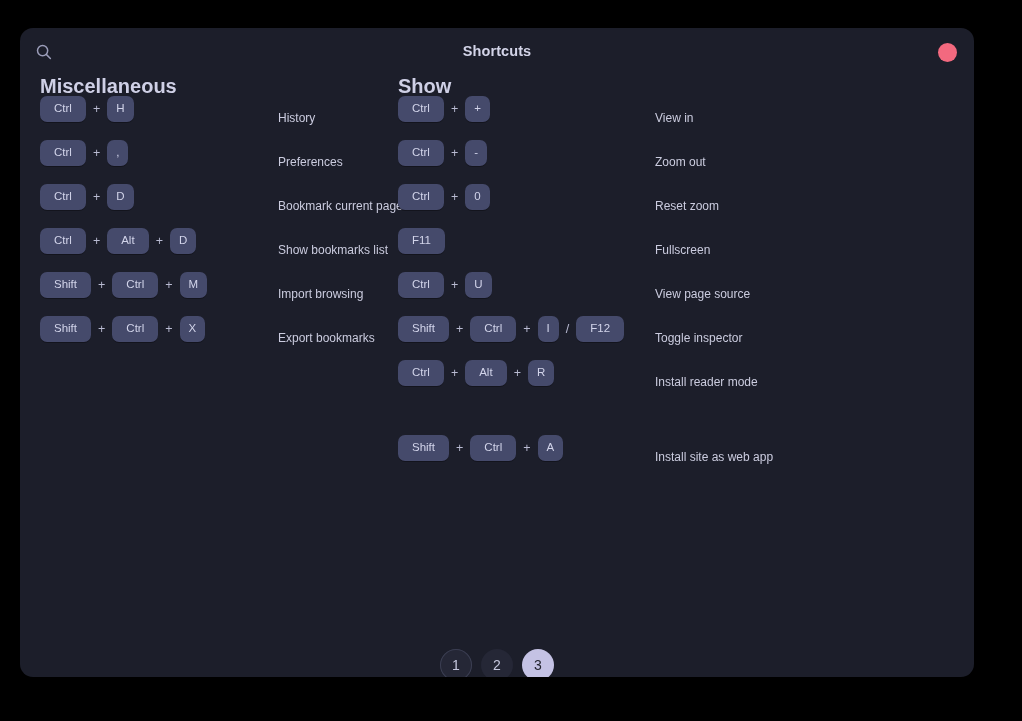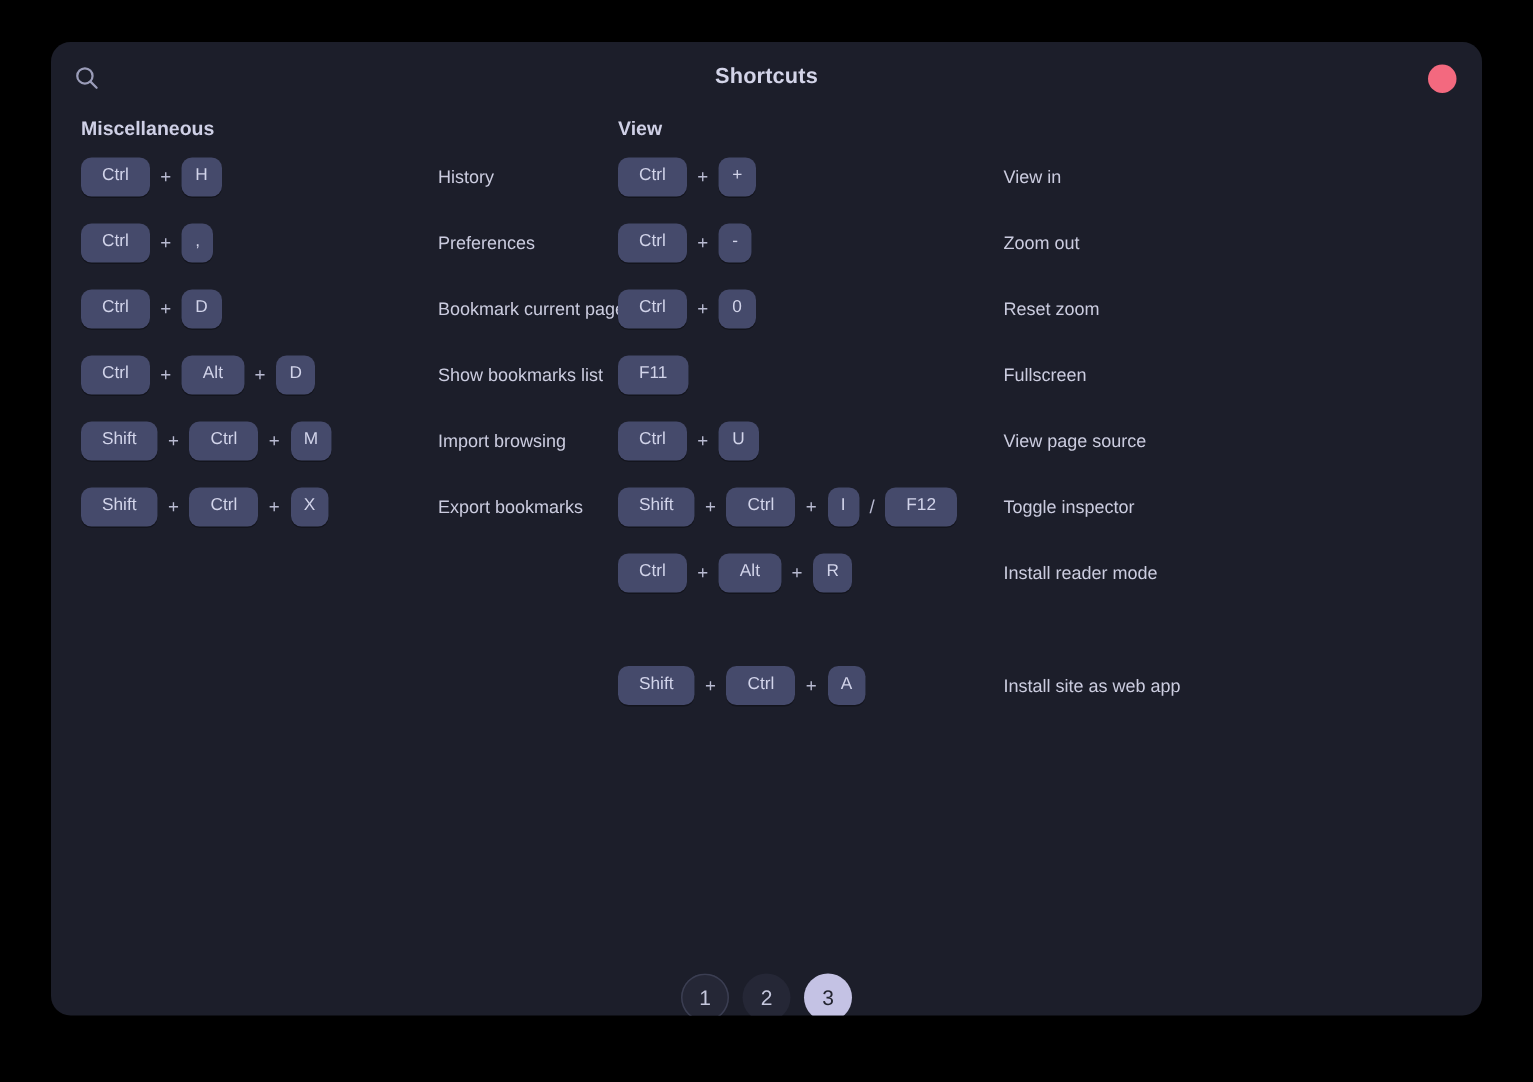--- a/index.html
+++ b/index.html
@@ -14,21 +14,21 @@
 
   #app {
     position: relative;
     width: 1022px;
     height: 721px;
     background: #000000;
   }
 
   .window {
     position: absolute;
-    left: 34px;
+    left: 20px;
     top: 28px;
     width: 954px;
     height: 649px;
     background: #1c1e2a;
     border-radius: 13px;
     box-sizing: border-box;
     overflow: hidden;
   }
 
   
@@ -83,37 +83,37 @@
 
   .col {
     position: absolute;
     top: 0;
   }
   .col-left  { left: 20px;  width: 360px; }
   .col-right { left: 378px; width: 470px; }
 
   .section-title {
     color: #cfd0e6;
-    font-size: 13px;
+    font-size: 20px;
     font-weight: bold;
     margin: 0 0 0 0;
     padding: 0 0 0 0;
     height: 20px;
     line-height: 20px;
   }
 
   .section-gap { height: 31px; }
 
   .rows { position: relative; }
 
   .srow {
     position: relative;
     height: 44px;
     display: flex;
-    align-items: center;
+    align-items: flex-start;
   }
 
   .keys {
     display: flex;
     align-items: center;
     flex: 0 0 auto;
   }
 
   .kc {
     display: inline-flex;
@@ -259,21 +259,21 @@
                 <span class="plus">+</span>
                 <span class="kc kc-wide">Ctrl</span>
                 <span class="plus">+</span>
                 <span class="kc">X</span>
               </div>
               <div class="desc">Export bookmarks</div>
             </div>
           </div>
         </div>
       <div class="col col-right">
-          <div class="section-title">View</div>
+          <div class="section-title">Show</div>
           <div class="rows">
             <div class="srow">
               <div class="keys">
                 <span class="kc kc-wide">Ctrl</span>
                 <span class="plus">+</span>
                 <span class="kc">+</span>
               </div>
               <div class="desc">View in</div>
             </div>
             <div class="srow">

